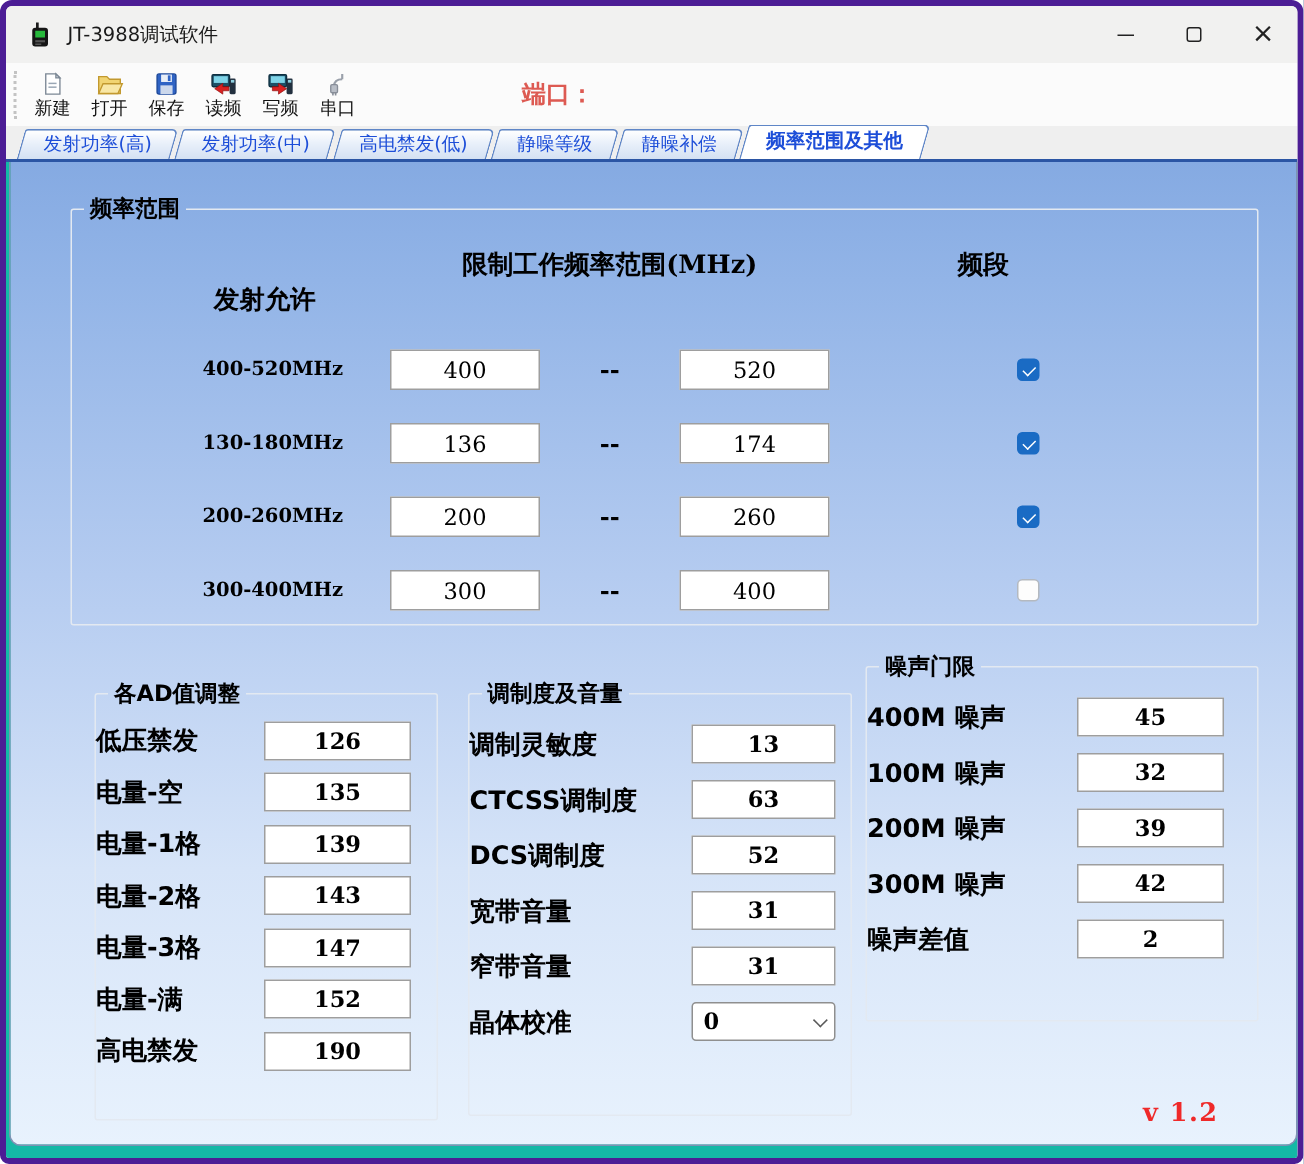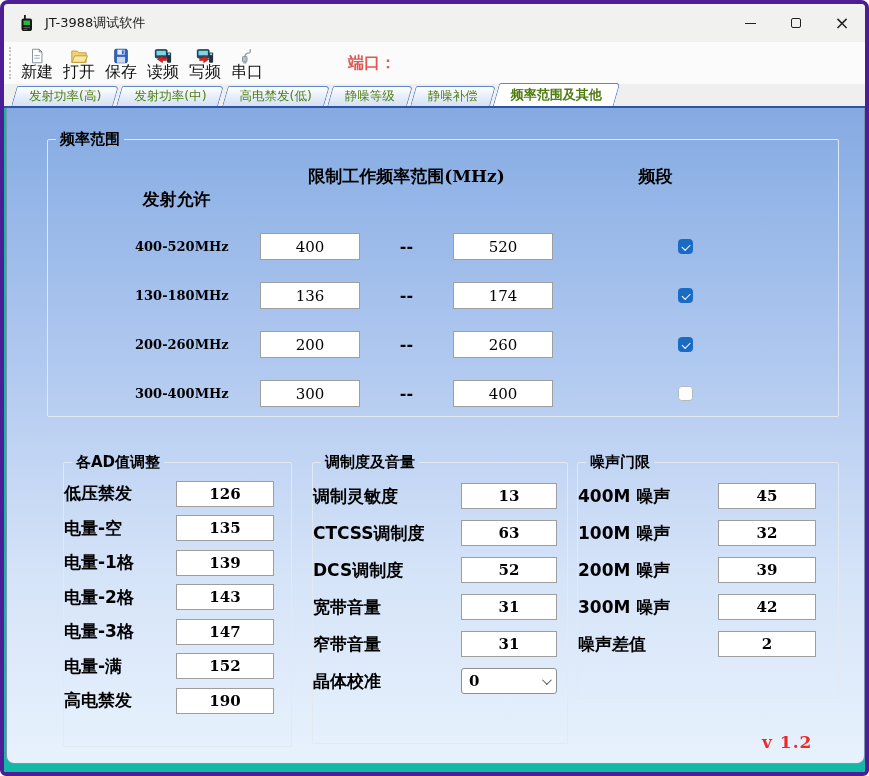--- a/index.html
+++ b/index.html
@@ -32,36 +32,36 @@
   .toolbar {
     height:42px; background:#fbfbfb; flex:0 0 auto;
     display:flex; align-items:center; padding-left:4px; position:relative;
   }
   .grip { width:4px; height:32px; border-left:2px dotted #c3c3c3; margin:0 3px 0 1px; }
   .tool-btn {
     display:flex; flex-direction:column; align-items:center; justify-content:center;
     padding:1px 5px; min-width:38px; height:40px; cursor:default; border-radius:3px;
   }
   .tool-btn svg { width:20px; height:18px; display:block; }
-  .tool-btn .tb-label { font-size:16px; color:#111; line-height:14px; }
+  .tool-btn .tb-label { font-size:12px; color:#111; line-height:14px; }
   .port-label {
     position:absolute; left:344px; top:11px;
     color:#dd5a52; font-size:16px; font-weight:bold;
     font-family:"DejaVu Serif","Liberation Serif",serif;
   }
 
   
   .tabbar {
     height:24px; background:#efefef; flex:0 0 auto;
     display:flex; align-items:flex-end; padding-left:10px;
     border-bottom:2px solid #2b55a4;
   }
   .tab {
     position:relative; height:20px; line-height:20px;
-    padding:0 15px; font-size:12.5px; color:#4d7c0f;
+    padding:0 15px; font-size:12.5px; color:#1d4ed8;
     margin-right:3px; cursor:default; white-space:nowrap;margin-top:32px;
   }
   .tab::before {
     content:""; position:absolute; inset:0;
     background:linear-gradient(180deg,#ffffff 0%,#e9f0fa 45%,#d4e1f3 100%);
     border:1px solid #5f86c7; border-bottom:none;
     transform:skewX(-16deg);
     border-top-right-radius:4px; border-top-left-radius:2px;
     z-index:0;
   }
@@ -130,21 +130,21 @@
   .fs-ad   { left:56px;  top:345px; width:229px; height:294px; }
   .fs-ad .vlabel { width:112px; }
   .fs-ad .vin { width:98px; }
   .fs-ad .vrow { margin-top:8.5px; }
 
   .fs-mod  { left:305px; top:345px; width:256px; height:291px; }
   .fs-mod .vlabel { width:148px; }
   .fs-mod .vin { width:96px; }
   .fs-mod .vrow { margin-top:11px; }
 
-  .fs-noise{ left:570px; top:345px; width:262px; height:246px; }
+  .fs-noise{ left:570px; top:327px; width:262px; height:246px; }
   .fs-noise .vlabel { width:140px; }
   .fs-noise .vin { width:98px; }
   .fs-noise .vrow { margin-top:11px; }
 
   .combo {
     width:96px; height:26px; background:#fff; border:1px solid #8f8f8f; border-radius:3px;
     display:flex; align-items:center; padding:0 7px 0 7px; cursor:default;
   }
   .combo-val { font-size:15px; font-weight:bold; font-family:"DejaVu Serif","Liberation Serif",serif; flex:1; }
   .chev { width:7px; height:7px; border-right:1.5px solid #5a5a5a; border-bottom:1.5px solid #5a5a5a; transform:rotate(45deg) translateY(-2px); }

